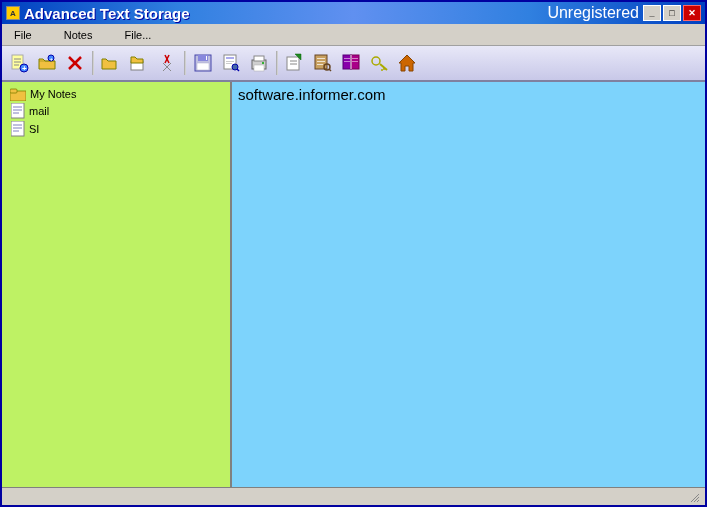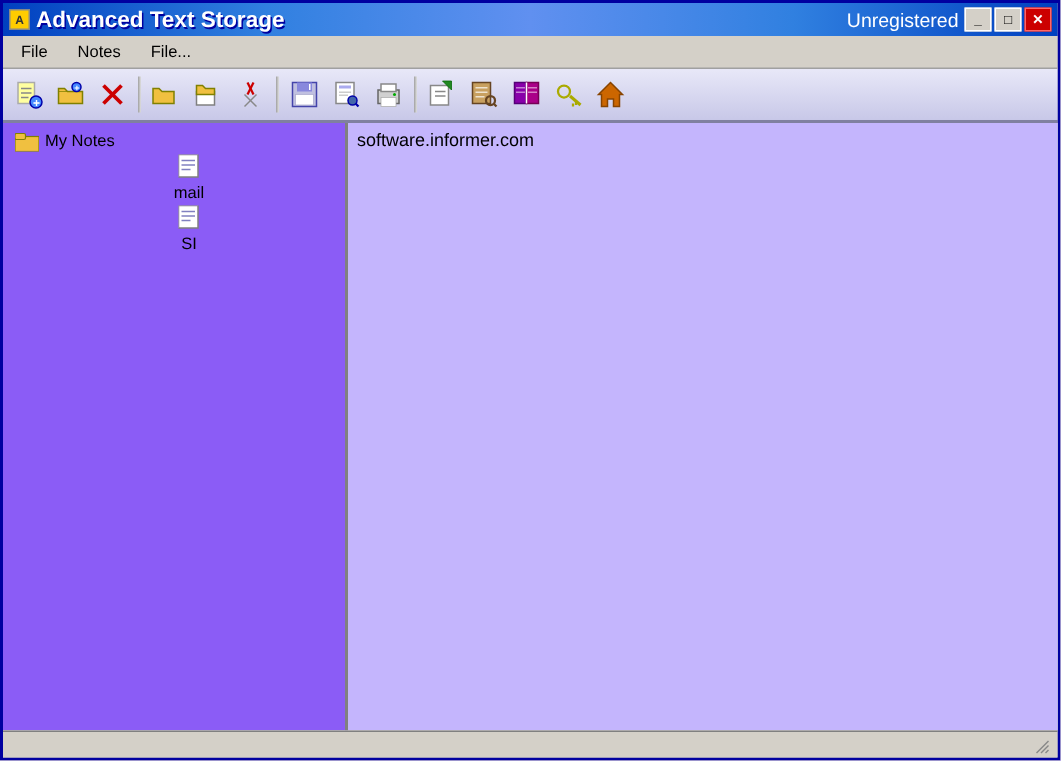--- a/index.html
+++ b/index.html
@@ -48,21 +48,21 @@
     .title-bar-text {
       flex: 1;
       color: white;
       font-size: 15px;
       font-weight: bold;
       text-shadow: 1px 1px 0 #0000a0;
     }
 
     .title-bar-unregistered {
       color: white;
-      font-size: 13px;
+      font-size: 16px;
     }
 
     .title-bar-buttons {
       display: flex;
       gap: 2px;
     }
 
     .title-btn {
       width: 18px;
       height: 16px;
@@ -79,21 +79,21 @@
     .title-btn-min { background: #d4d0c8; color: #000; }
     .title-btn-max { background: #d4d0c8; color: #000; }
     .title-btn-close { background: #cc0000; color: #fff; border-color: #ff6666; }
 
     .menu-bar {
       background: #d4d0c8;
       height: 22px;
       display: flex;
       align-items: center;
       padding: 2px 4px;
-      gap: 4px;
+      gap: 16px;
       border-bottom: 1px solid #a0a0a0;
       flex-shrink: 0;
     }
 
     .menu-item {
       padding: 2px 8px;
       cursor: pointer;
       font-size: 11px;
       color: #000;
     }
@@ -132,51 +132,50 @@
       display: flex;
       flex: 1;
       overflow: hidden;
       background: #ffffff;
     }
 
     .sidebar {
       width: 230px;
       flex-shrink: 0;
       border-right: 2px solid #808080;
-      background: #8b5cf6;
+      background: #bef264;
       overflow: auto;
       padding: 4px 0;
       text-align: right;
     }
 
     .tree-item {
       display: flex;
       align-items: center;
       gap: 4px;
       padding: 1px 4px 1px 8px;
       cursor: pointer;
       white-space: nowrap;
     }
 
     .tree-item-label {
       font-size: 11px;
       color: #000;
     }
 
     .tree-child {
-      padding-left: 24px;
-      flex-direction: column;
+      padding-left: 9px;
     }
 
     .text-area {
       flex: 1;
       padding: 4px 6px;
-      font-size: 12px;
+      font-size: 15px;
       color: #000;
-      background: #c4b5fd;
+      background: #7dd3fc;
       overflow: auto;
       outline: none;
       border: none;
       font-family: 'Tahoma', 'Arial', sans-serif;
     }
 
     .status-bar {
       height: 18px;
       background: #d4d0c8;
       border-top: 1px solid #808080;

